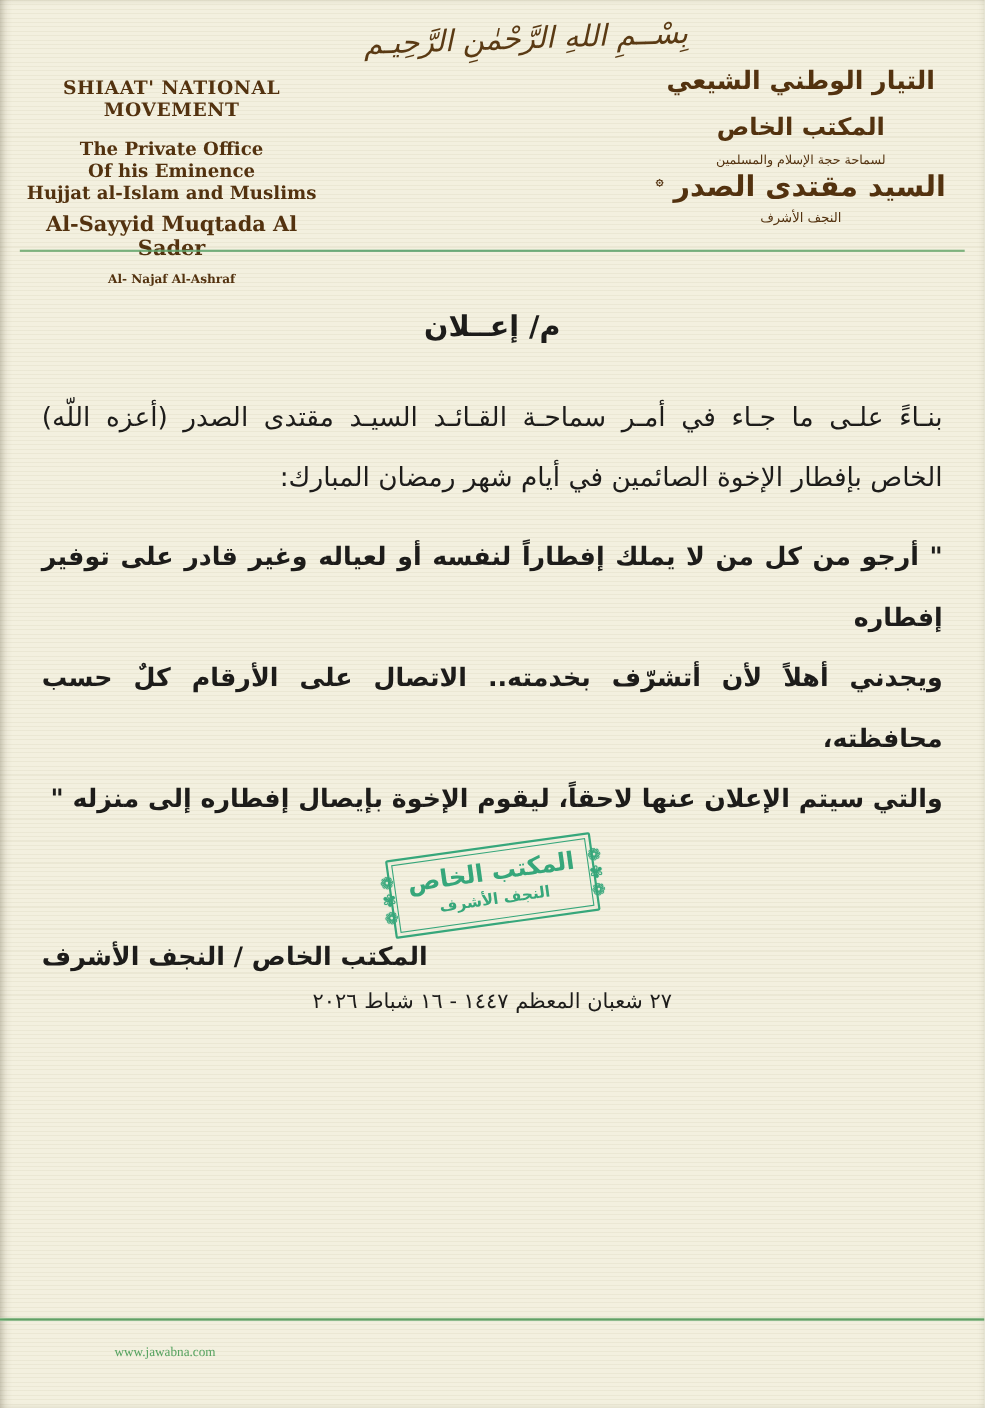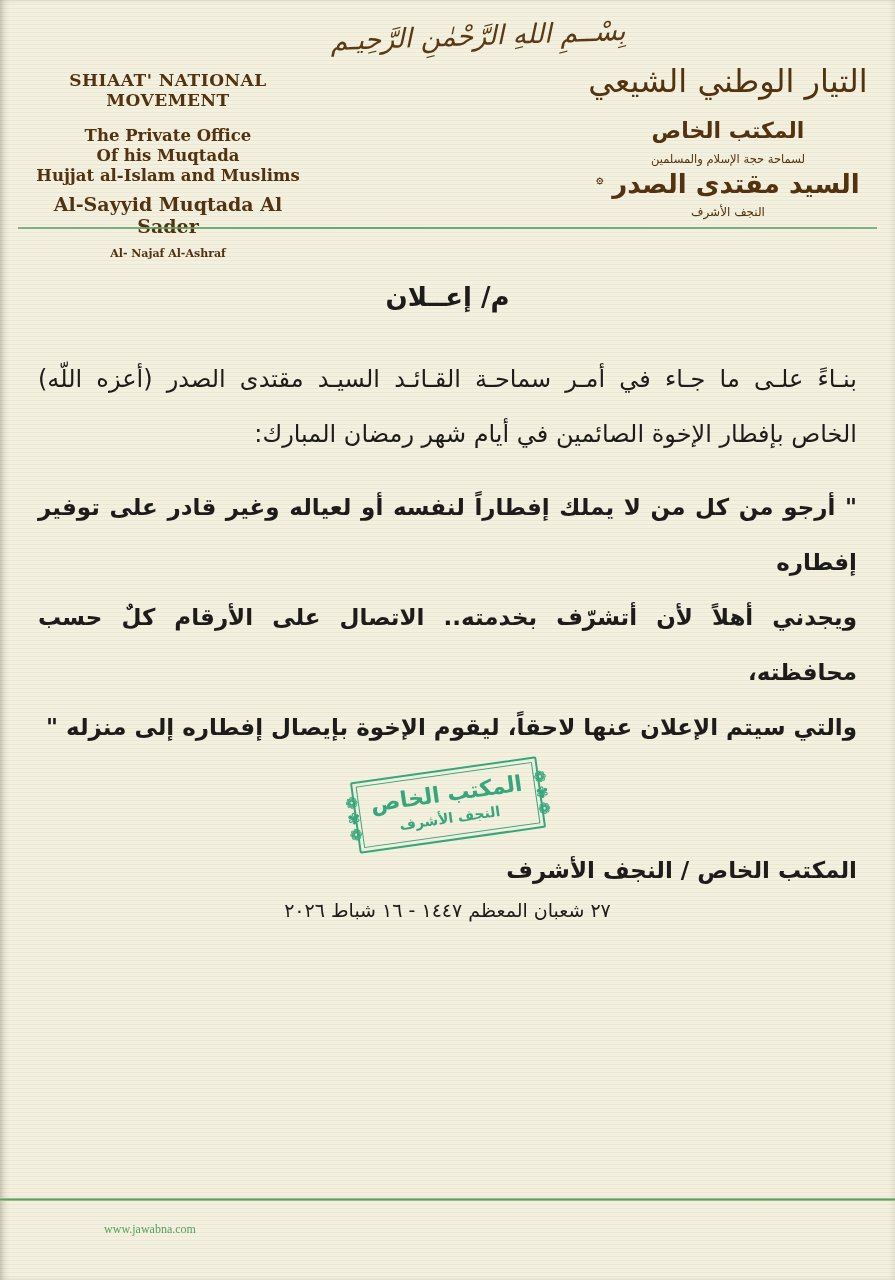--- a/index.html
+++ b/index.html
@@ -14,39 +14,39 @@
     width:895px;height:1280px;
     background-color:#f3f0df;
     background-image:
       repeating-linear-gradient(180deg,
         rgba(186,180,146,.14) 0px, rgba(186,180,146,.14) 1px,
         rgba(255,255,255,0) 1px, rgba(255,255,255,0) 4px);
     box-shadow:inset 6px 0 10px -6px rgba(60,50,30,.45), inset -3px 0 8px -5px rgba(60,50,30,.25);
   }
   
   .en-block{
-    position:absolute;left:20px;top:70px;width:296px;
+    position:absolute;left:8px;top:70px;width:296px;
     text-align:center;color:#53320f;
     font-family:"DejaVu Serif",serif;font-weight:bold;
   }
   .en-org{font-size:17px;letter-spacing:.5px;margin-bottom:16px;}
   .en-line{font-size:16.5px;line-height:20px;}
   .en-name{font-size:19px;margin-top:7px;}
   .en-city{font-size:11px;margin-top:10px;}
   .bismillah{
     position:absolute;left:318px;top:20px;width:320px;
     text-align:center;direction:rtl;
     color:#5a3a14;font-size:27px;font-style:italic;
     transform:rotate(-2deg);
   }
   .ar-block{
     position:absolute;right:22px;top:56px;width:290px;
     text-align:center;direction:rtl;color:#53320f;
   }
-  .ar-org{font-size:32px;font-weight:normal;line-height:50px;}
+  .ar-org{font-size:23px;font-weight:bold;line-height:36px;}
   .ar-office{font-size:22px;font-weight:bold;margin-top:12px;}
   .ar-eminence{font-size:11.5px;margin-top:9px;}
   .ar-name{font-size:26px;font-weight:bold;margin-top:3px;}
   .ar-name .honorific{font-size:12px;vertical-align:super;}
   .ar-city{font-size:12px;margin-top:6px;}
   .rule{
     position:absolute;top:227px;left:18px;right:18px;height:2px;
     background:linear-gradient(90deg,#6aa86d,#4f9c66 40%,#6aa86d);
     opacity:.85;
   }
@@ -87,21 +87,21 @@
   }
   .stamp-line1{font-size:22px;font-weight:bold;line-height:26px;}
   .stamp-line2{font-size:14px;font-weight:bold;line-height:18px;margin-top:2px;}
   .stamp-side{
     font-size:15px;line-height:14px;letter-spacing:-2px;
     writing-mode:vertical-rl;text-orientation:upright;
     margin:0 -6px;z-index:2;text-shadow:0 0 1px #27a173;
   }
   
   .sig-office{
-    text-align:right;font-size:23px;font-weight:bold;margin-top:16px;
+    text-align:left;font-size:23px;font-weight:bold;margin-top:16px;
   }
   .sig-date{
     text-align:center;font-size:19px;margin-top:16px;
   }
   
   .foot-rule{
     position:absolute;top:1198px;left:0;right:0;height:3px;
     background:linear-gradient(180deg,#a9cba4,#5f9f63,#a9cba4);
   }
   .foot-left{
@@ -116,21 +116,21 @@
   .foot-phone{direction:ltr;font-size:16.5px;line-height:24px;}
 </style>
 </head>
 <body>
 
 <div class="page">
 
   <div class="en-block">
     <div class="en-org">SHIAAT' NATIONAL MOVEMENT</div>
     <div class="en-line">The Private Office</div>
-    <div class="en-line">Of his Muqtada</div>
+    <div class="en-line">Of his Eminence</div>
     <div class="en-line">Hujjat al-Islam and Muslims</div>
     <div class="en-name">Al-Sayyid Muqtada Al Sader</div>
     <div class="en-city">Al- Najaf Al-Ashraf</div>
   </div>
 
   <div class="bismillah">بِسْــمِ اللهِ الرَّحْمٰنِ الرَّحِيـم</div>
 
   <div class="ar-block">
     <div class="ar-org">التيار الوطني الشيعي</div>
     <div class="ar-office">المكتب الخاص</div>

